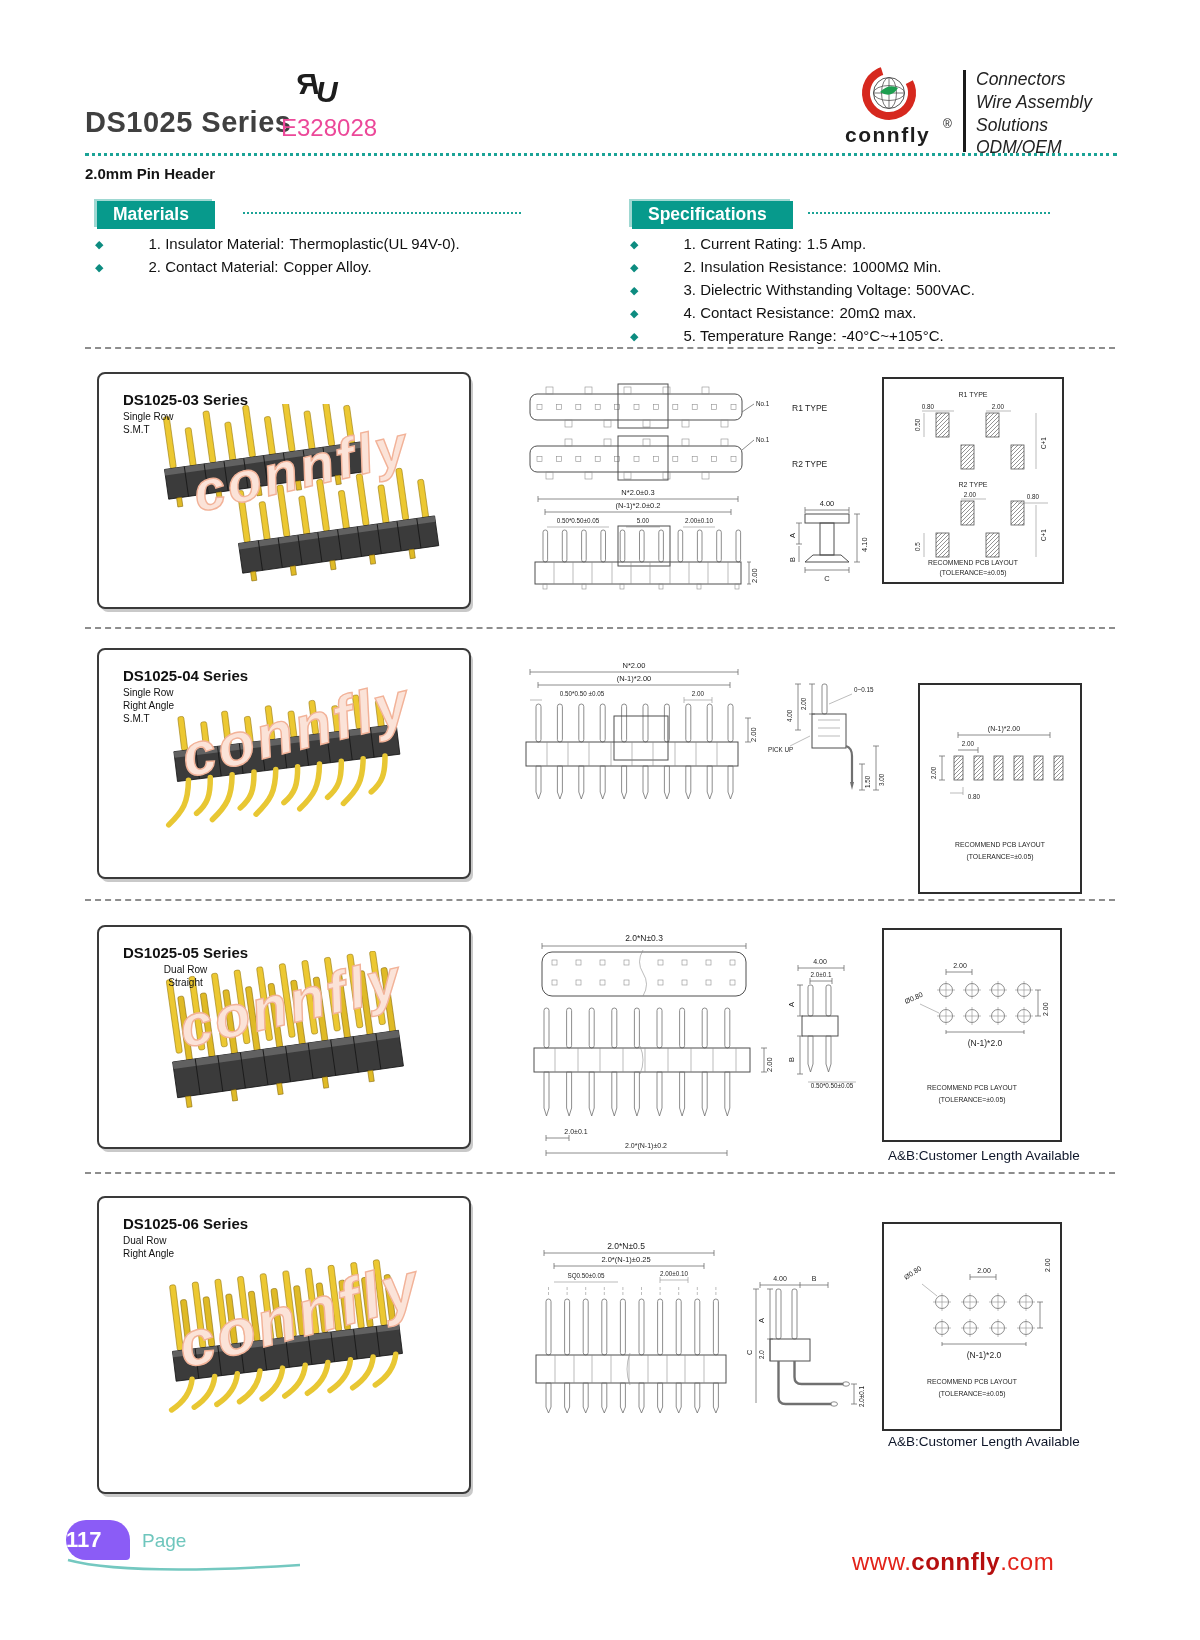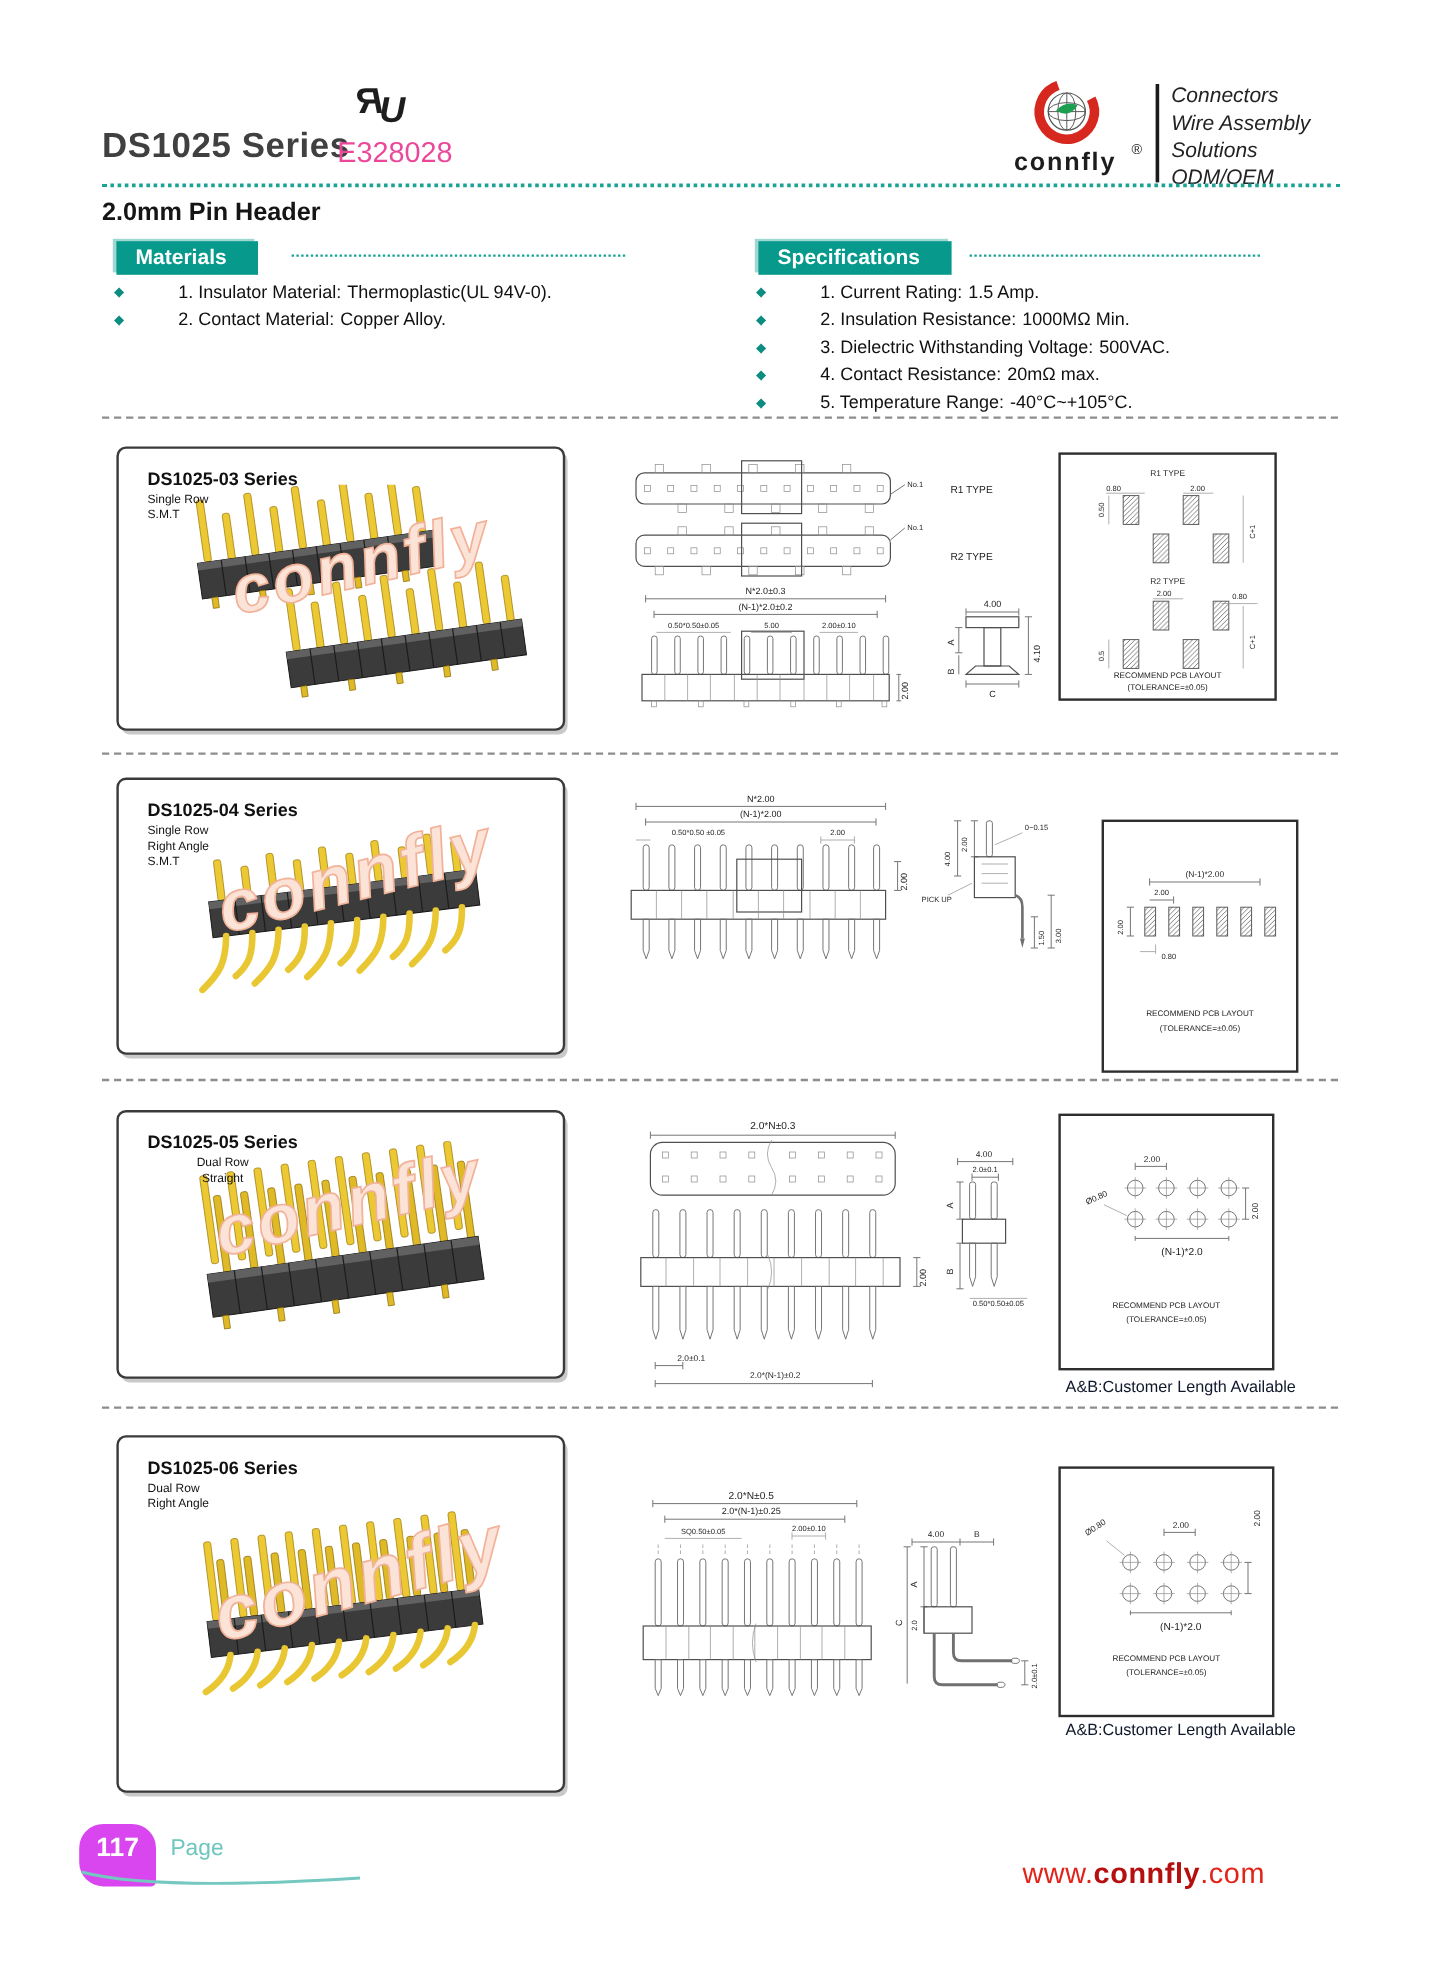--- a/index.html
+++ b/index.html
@@ -4,21 +4,21 @@
 <style>
   html,body{margin:0;padding:0;background:#e9e9e9;font-family:"Liberation Sans",sans-serif;color:#111;}
   .page{position:relative;width:1200px;height:1640px;background:#ffffff;overflow:hidden;margin:0 auto;}
   .abs{position:absolute;}
   
   .series-title{font-size:29px;font-weight:bold;color:#404040;letter-spacing:.5px;}
   .ul-num{font-size:24px;color:#ec4899;}
   .tagline{font-size:17.5px;font-style:italic;color:#222;line-height:1.3;}
   .vdiv{width:3px;background:#1b1b1b;}
   .teal-dots{border-top:3px dotted #1ba396;}
-  .product-title{font-size:21px;font-weight:bold;color:#151515;}
+  .product-title{font-size:15px;font-weight:bold;color:#151515;}
   .sec-head{background:#079a8c;color:#fff;font-weight:bold;font-size:17.5px;padding:3px 26px 4px 16px;display:inline-block;box-shadow:-3px -2px 0 #9fd8d2;}
   .blist{font-size:15px;line-height:21px;}
   .blist .row{margin-bottom:1px;white-space:nowrap;}
   .diamond{color:#0d8c80;font-size:11px;margin-right:7px;vertical-align:1px;}
   .blab{font-weight:normal;margin-right:5px;margin-left:38px;}
   .dash-sep{border-top:2px dashed #8d8d8d;width:1030px;left:85px;}
   
   .card{position:absolute;left:97px;width:370px;background:#fff;border:2px solid #3a3a3a;border-radius:8px;box-shadow:3px 4px 0 -1px #c9c9c9;overflow:hidden;}
   .card-title{position:absolute;left:24px;top:16px;z-index:3;}
   .card-title .t{font-size:15px;font-weight:bold;line-height:1.3;}
@@ -37,21 +37,21 @@
   .pcb-box{position:absolute;border:2px solid #2e2e2e;background:#fff;}
   .ab-note{position:absolute;font-size:13.5px;color:#0f172a;}
   
   .pin{fill:#ecc832;stroke:#9c7d10;stroke-width:.6;}
   .pin2{fill:#dfba26;stroke:#8d6e0c;stroke-width:.6;}
   .bodyD{fill:#3b3b3b;stroke:#161616;stroke-width:.8;}
   .bodyT{fill:#616161;}
   .divs{stroke:#1c1c1c;stroke-width:1;}
   .leg{stroke:#e8c733;stroke-width:5.5;fill:none;stroke-linecap:round;}
   
-  .pagebadge{position:absolute;width:64px;height:52px;background:#d946ef;border-radius:20px 20px 4px 20px;color:#fff;font-size:22px;font-weight:bold;text-align:center;line-height:40px;}
+  .pagebadge{position:absolute;width:64px;height:40px;background:#8b5cf6;border-radius:20px 20px 4px 20px;color:#fff;font-size:22px;font-weight:bold;text-align:left;line-height:40px;}
   .pagelabel{position:absolute;color:#6ec6bd;font-size:19px;}
   .url{position:absolute;font-size:24px;letter-spacing:.5px;}
   .url .w{color:#e2231a;}
   .url .b{color:#b50f0f;font-weight:800;}
   .url .t{color:#e2231a;}
 </style>
 </head>
 <body>
 
 <div class="page">

